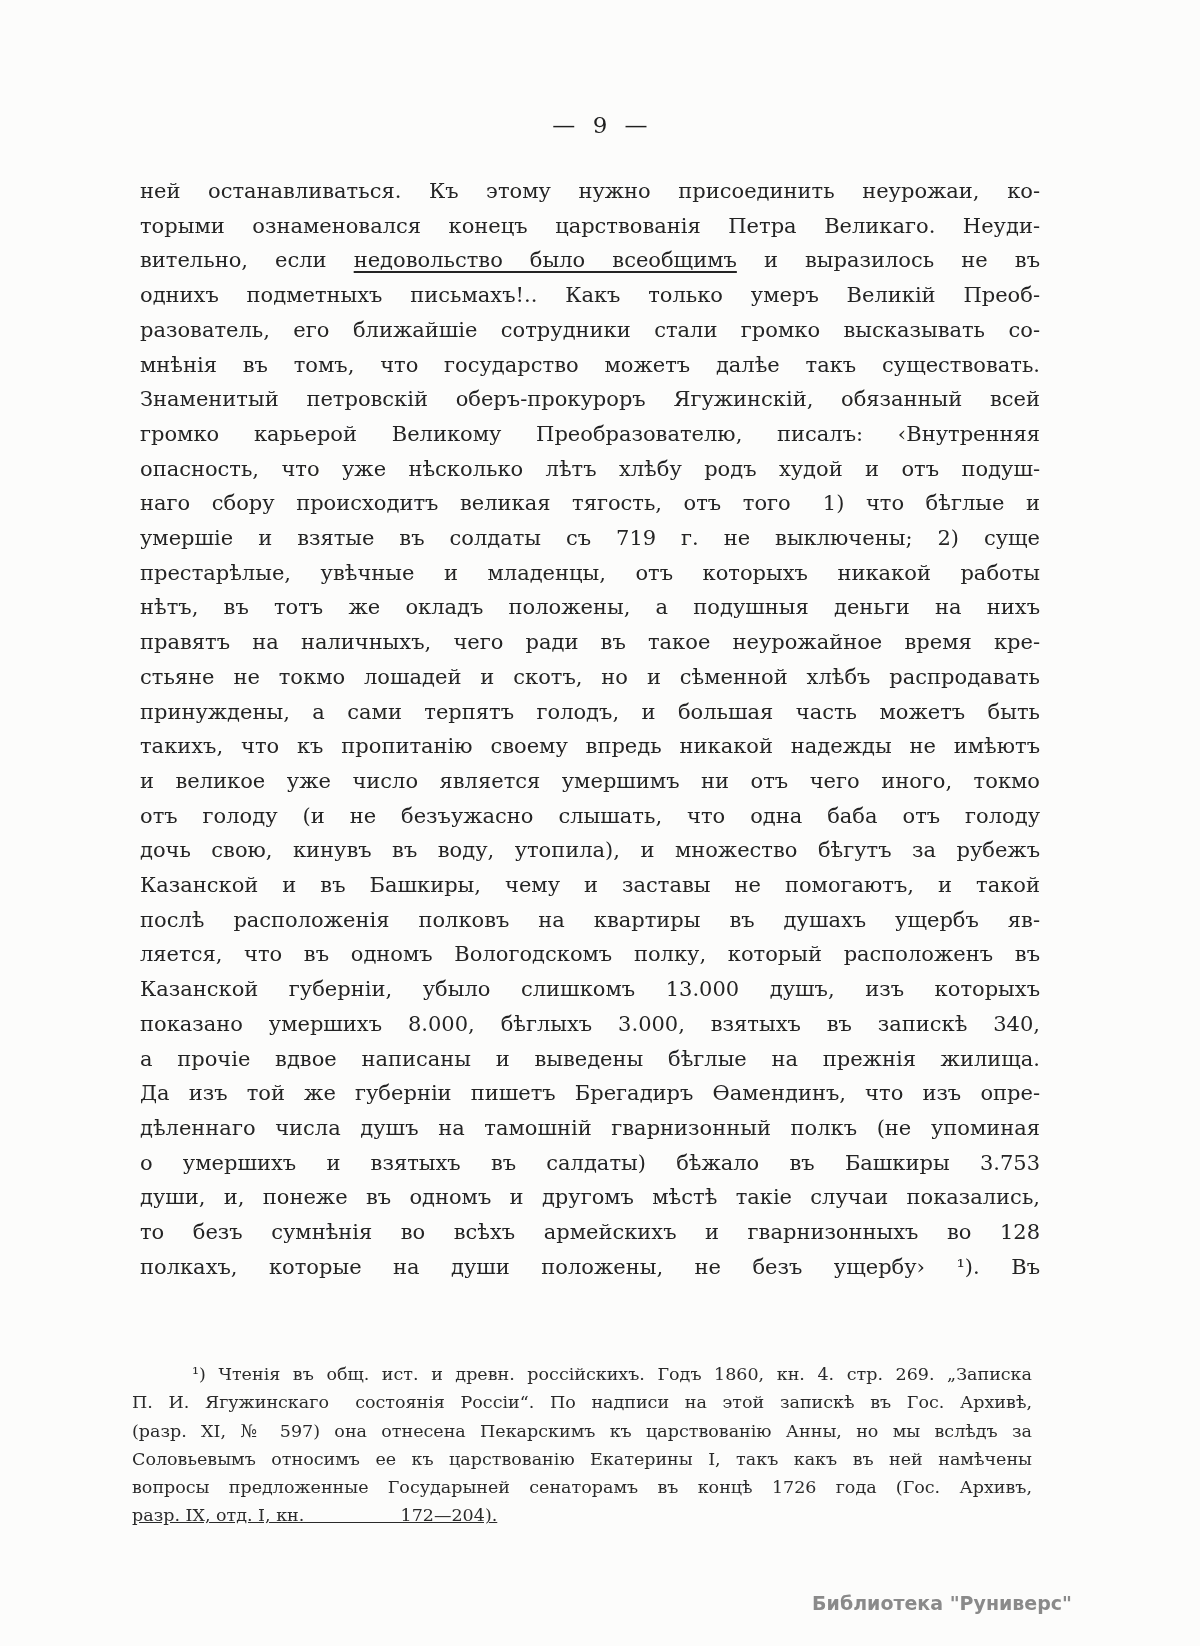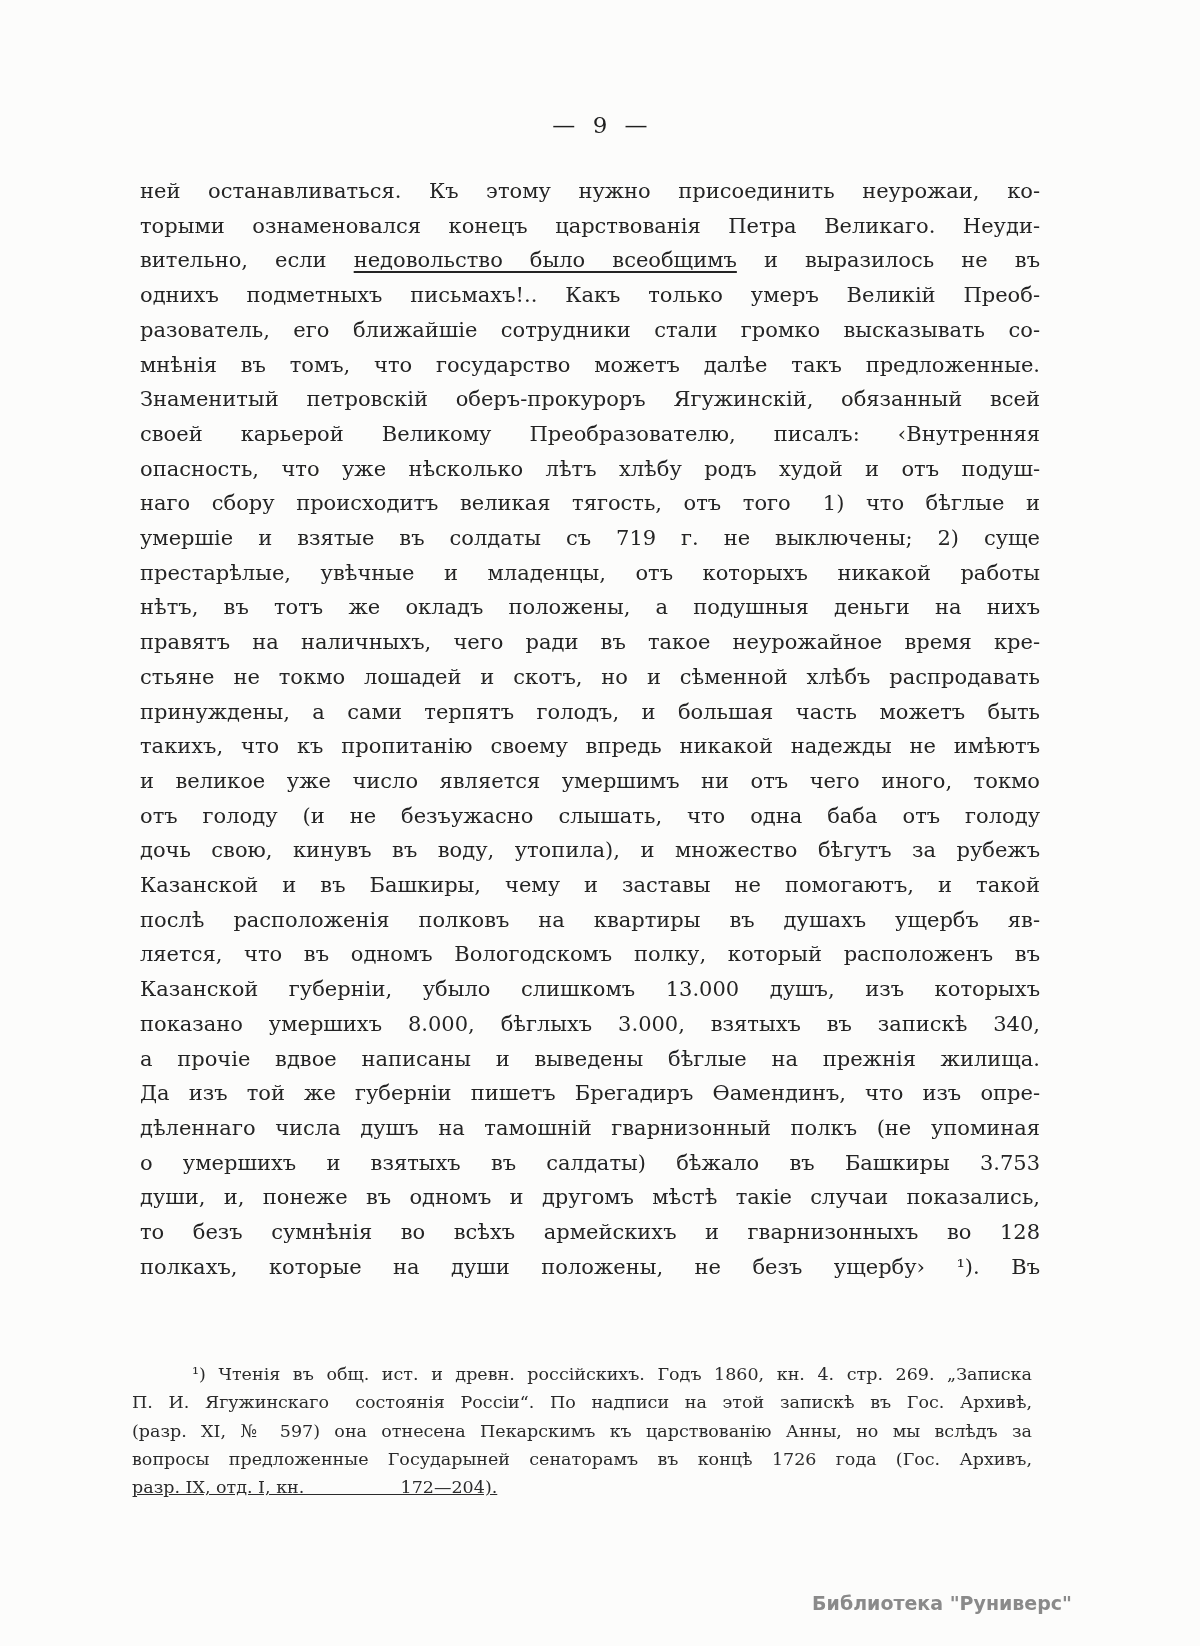--- a/index.html
+++ b/index.html
@@ -74,23 +74,23 @@
 <div class="page">
 
   <div class="page-number">— 9 —</div>
 
   <div class="body-block">
     <div class="line">ней останавливаться. Къ этому нужно присоединить неурожаи, ко-</div>
     <div class="line">торыми ознаменовался конецъ царствованія Петра Великаго. Неуди-</div>
     <div class="line"><span>вительно, если </span><span class="u">недовольство было всеобщимъ</span><span> и выразилось не въ</span></div>
     <div class="line">однихъ подметныхъ письмахъ!.. Какъ только умеръ Великій Преоб-</div>
     <div class="line">разователь, его ближайшіе сотрудники стали громко высказывать со-</div>
-    <div class="line">мнѣнія въ томъ, что государство можетъ далѣе такъ предложенные.</div>
+    <div class="line">мнѣнія въ томъ, что государство можетъ далѣе такъ существовать.</div>
     <div class="line">Знаменитый петровскій оберъ-прокуроръ Ягужинскій, обязанный всей</div>
-    <div class="line">своей карьерой Великому Преобразователю, писалъ: ‹Внутренняя</div>
+    <div class="line">громко карьерой Великому Преобразователю, писалъ: ‹Внутренняя</div>
     <div class="line">опасность, что уже нѣсколько лѣтъ хлѣбу родъ худой и отъ подуш-</div>
     <div class="line">наго сбору происходитъ великая тягость, отъ того  1) что бѣглые и</div>
     <div class="line">умершіе и взятые въ солдаты съ 719 г. не выключены; 2) суще</div>
     <div class="line">престарѣлые, увѣчные и младенцы, отъ которыхъ никакой работы</div>
     <div class="line">нѣтъ, въ тотъ же окладъ положены, а подушныя деньги на нихъ</div>
     <div class="line">правятъ на наличныхъ, чего ради въ такое неурожайное время кре-</div>
     <div class="line">стьяне не токмо лошадей и скотъ, но и сѣменной хлѣбъ распродавать</div>
     <div class="line">принуждены, а сами терпятъ голодъ, и большая часть можетъ быть</div>
     <div class="line">такихъ, что къ пропитанію своему впредь никакой надежды не имѣютъ</div>
     <div class="line">и великое уже число является умершимъ ни отъ чего иного, токмо</div>
@@ -107,19 +107,20 @@
     <div class="line">о умершихъ и взятыхъ въ салдаты) бѣжало въ Башкиры 3.753</div>
     <div class="line">души, и, понеже въ одномъ и другомъ мѣстѣ такіе случаи показались,</div>
     <div class="line">то безъ сумнѣнія во всѣхъ армейскихъ и гварнизонныхъ во 128</div>
     <div class="line">полкахъ, которые на души положены, не безъ ущербу› ¹). Въ</div>
   </div>
 
   <div class="footnote-block">
     <div class="fn-line fn-first">¹) Чтенія въ общ. ист. и древн. россійскихъ. Годъ 1860, кн. 4. стр. 269. „Записка</div>
     <div class="fn-line">П. И. Ягужинскаго  состоянія Россіи“. По надписи на этой запискѣ въ Гос. Архивѣ,</div>
     <div class="fn-line">(разр. XI, № 597) она отнесена Пекарскимъ къ царствованію Анны, но мы вслѣдъ за</div>
+    <div class="fn-line">Соловьевымъ относимъ ее къ царствованію Екатерины I, такъ какъ въ ней намѣчены</div>
     <div class="fn-line">вопросы предложенные Государыней сенаторамъ въ концѣ 1726 года (Гос. Архивъ,</div>
     <div class="fn-line fn-last">разр. IX, отд. I, кн.      172—204).</div>
   </div>
 
   <div class="watermark">Библиотека "Руниверс"</div>
 
 </div>
 
 </body></html>

